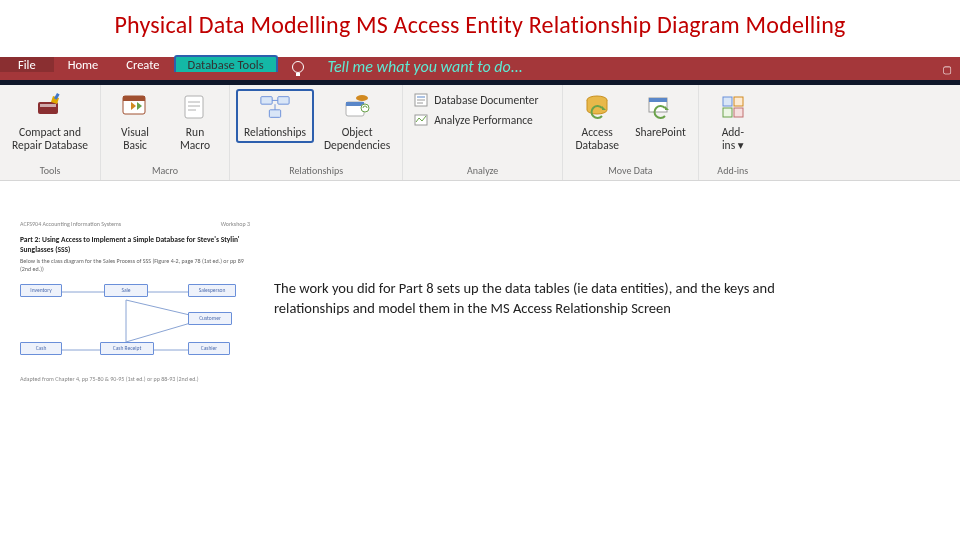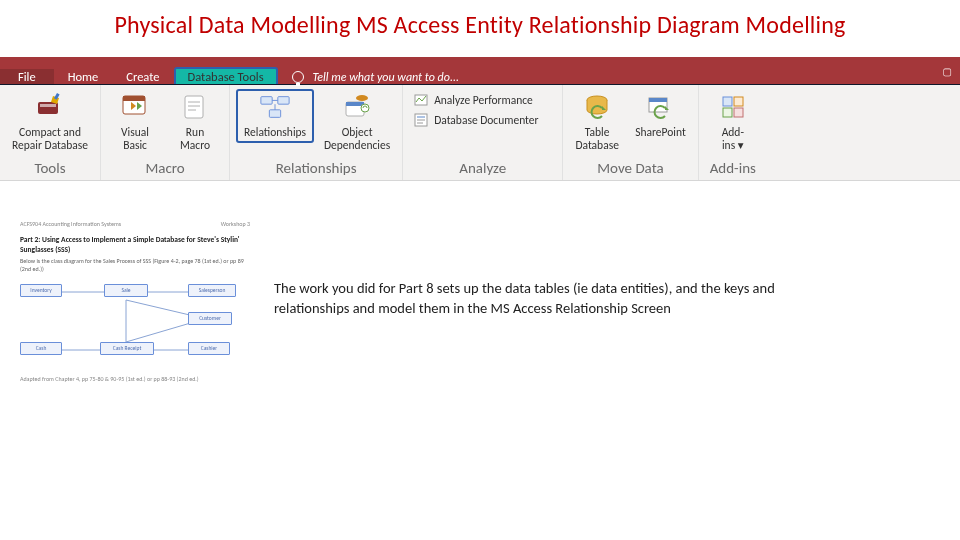--- a/index.html
+++ b/index.html
@@ -15,26 +15,26 @@
     font-size: 24px;
     font-weight: 400;
     text-align: center;
     padding: 10px 0 18px 0;
     letter-spacing: 0.2px;
   }
 
   
   .ribbon-tabs {
     display: flex;
-    align-items: flex-end;
+    align-items: flex-start;
     background: #a4373a;
     height: 28px;
     color: #fff;
     font-size: 12.5px;
-    border-bottom: 1px solid #0f172a;
+    border-bottom: 5px solid #0f172a;
     position: relative;
   }
   .ribbon-tabs .tab {
     padding: 0 14px;
     display: flex;
     align-items: center;
     cursor: pointer;
     white-space: nowrap;
   }
   .ribbon-tabs .tab.file {
@@ -47,25 +47,25 @@
     border: 2px solid #2d5fae;
     border-bottom: none;
     border-radius: 3px 3px 0 0;
     margin-top: -2px;
     padding: 0 12px;
     font-weight: 500;
   }
   .tellme {
     display: flex;
     align-items: center;
-    gap: 9px;
+    gap: 24px;
     padding-left: 14px;
     font-style: italic;
-    color: #ffffff;
-    font-size: 12px;
+    color: #5eead4;
+    font-size: 16px;
   }
   .bulb {
     width: 12px; height: 12px;
     border: 1.5px solid #fff;
     border-radius: 50%;
     position: relative;
     flex: 0 0 auto;
   }
   .bulb::after {
     content:"";
@@ -99,21 +99,21 @@
     padding: 4px 6px 0 6px;
   }
   .ribbon-group .group-row {
     display: flex;
     flex: 1;
     align-items: flex-start;
     gap: 4px;
   }
   .ribbon-group .group-label {
     text-align: center;
-    font-size: 15px;
+    font-size: 10px;
     color: #6b6b6b;
     padding: 2px 0 3px 0;
   }
   .big-btn {
     display: flex;
     flex-direction: column;
     align-items: center;
     justify-content: space-between;
     padding: 2px 6px 0 6px;
     cursor: pointer;
@@ -319,57 +319,57 @@
         <span style="white-space:pre-line;">Object
 Dependencies</span>
       </div>
     </div>
     <div class="group-label">Relationships</div>
   </div>
 
   <div class="ribbon-group" style="min-width:160px;">
     <div class="group-row">
       <div class="small-btn-col">
-        <div class="small-btn">
-          <span class="sico">
-            <svg width="16" height="16" viewBox="0 0 16 16">
-                <rect x="2" y="3" width="12" height="10" fill="#fff" stroke="#9a9a9a"></rect>
-                <polyline points="3,10 6,6 9,9 13,4" fill="none" stroke="#6aa24a"></polyline>
-              </svg>
-          </span>
-          <span>Analyze Performance</span>
-        </div>
         <div class="small-btn">
           <span class="sico">
             <svg width="16" height="16" viewBox="0 0 16 16">
                 <rect x="2" y="2" width="12" height="12" fill="#fff" stroke="#9a9a9a"></rect>
                 <line x1="4" y1="5" x2="12" y2="5" stroke="#5a87c9"></line>
                 <line x1="4" y1="8" x2="12" y2="8" stroke="#9a9a9a"></line>
                 <line x1="4" y1="11" x2="10" y2="11" stroke="#9a9a9a"></line>
               </svg>
           </span>
           <span>Database Documenter</span>
         </div>
+        <div class="small-btn">
+          <span class="sico">
+            <svg width="16" height="16" viewBox="0 0 16 16">
+                <rect x="2" y="3" width="12" height="10" fill="#fff" stroke="#9a9a9a"></rect>
+                <polyline points="3,10 6,6 9,9 13,4" fill="none" stroke="#6aa24a"></polyline>
+              </svg>
+          </span>
+          <span>Analyze Performance</span>
+        </div>
       </div>
     </div>
     <div class="group-label">Analyze</div>
   </div>
 
   <div class="ribbon-group">
     <div class="group-row">
       <div class="big-btn">
         <span class="ico">
           <svg width="30" height="30" viewBox="0 0 30 30">
             <ellipse cx="15" cy="8" rx="10" ry="4" fill="#e8b84a" stroke="#c89020"></ellipse>
             <path d="M5 8 v10 a10 4 0 0 0 20 0 V8" fill="#e8b84a" stroke="#c89020"></path>
             <path d="M20 16 a6 6 0 1 0 0 8" fill="none" stroke="#6aa24a" stroke-width="2"></path>
             <polygon points="20,14 24,18 20,18" fill="#6aa24a"></polygon>
           </svg>
         </span>
-        <span style="white-space:pre-line;">Table
+        <span style="white-space:pre-line;">Access
 Database</span>
       </div>
       <div class="big-btn">
         <span class="ico">
           <svg width="30" height="30" viewBox="0 0 30 30">
             <rect x="4" y="6" width="18" height="14" fill="#fff" stroke="#9a9a9a"></rect>
             <rect x="4" y="6" width="18" height="4" fill="#5a87c9"></rect>
             <path d="M20 16 a6 6 0 1 0 0 8" fill="none" stroke="#6aa24a" stroke-width="2"></path>
             <polygon points="20,14 24,18 20,18" fill="#6aa24a"></polygon>
           </svg>

